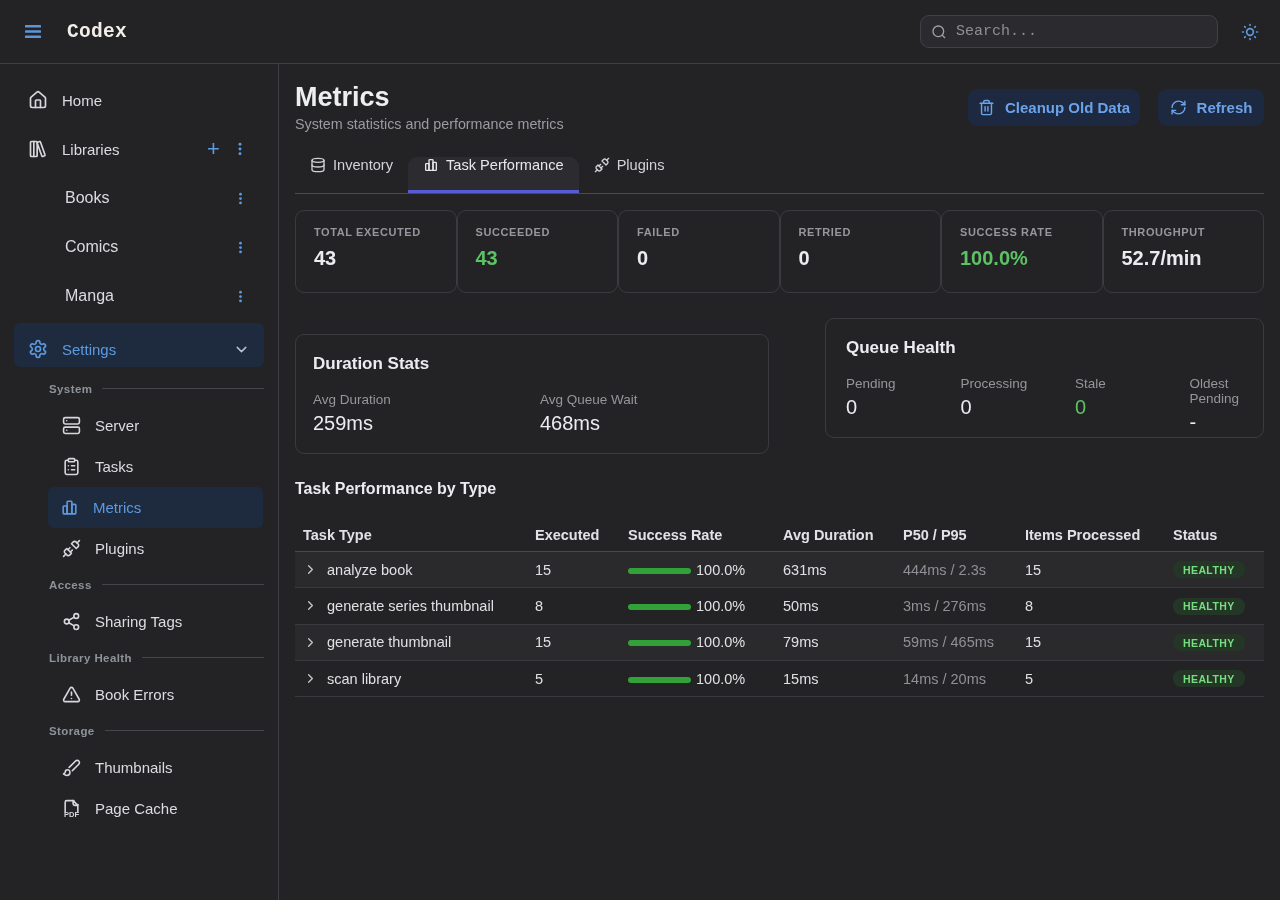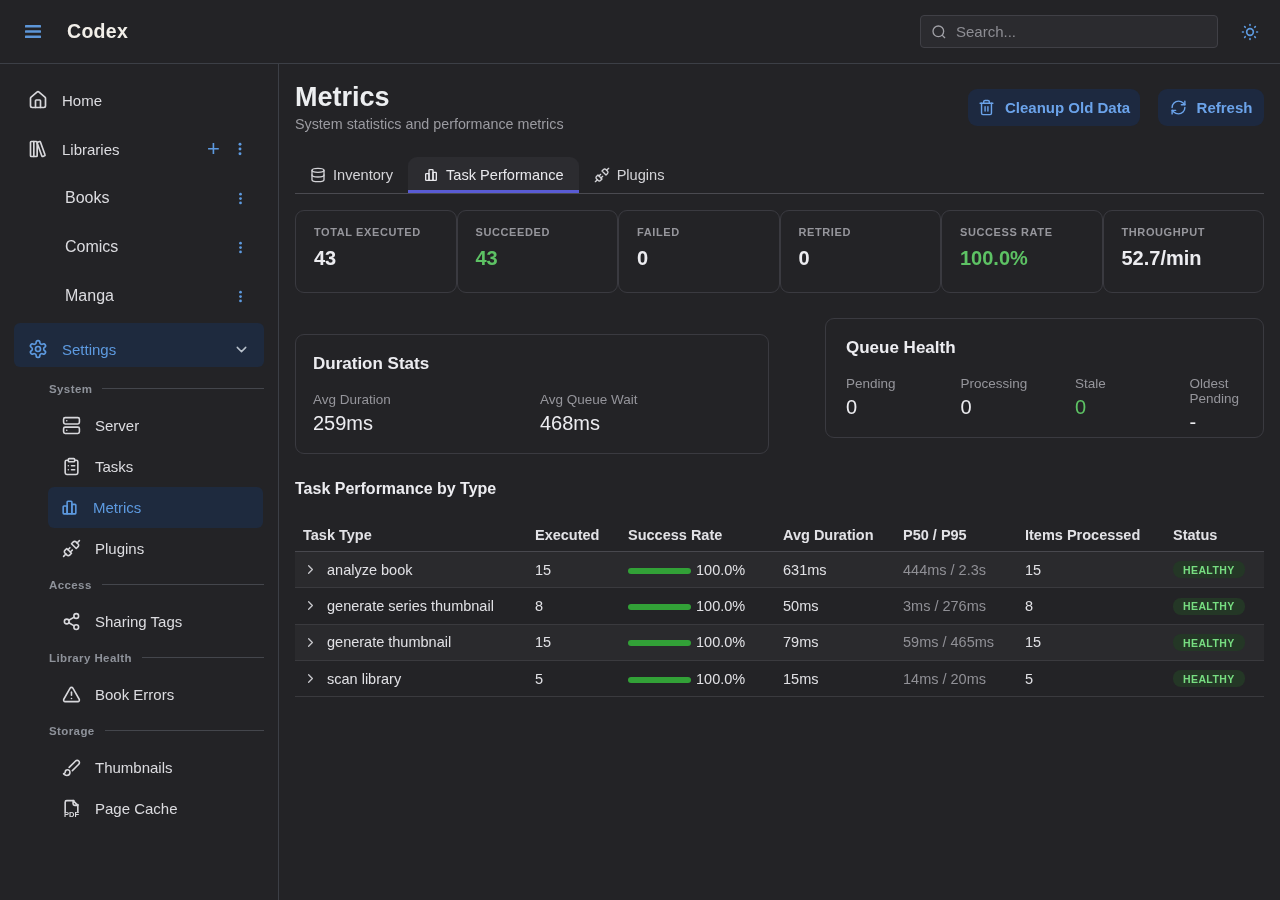--- a/index.html
+++ b/index.html
@@ -8,27 +8,28 @@
     font-family:"Liberation Sans", sans-serif;
     background:#232326;
     color:#e4e4e6;
   }
   .icon { display:inline-block; vertical-align:middle; flex:none; }
   
   header {
     height:64px; display:flex; align-items:center;
     border-bottom:1px solid #3c3f46;
     padding:0 10px 0 0;
+    font-family:Liberation Mono, monospace;
   }
   .menu-btn { width:48px; height:48px; margin-left:9px; display:flex; align-items:center; justify-content:center; color:#5d96d8; }
   .logo { font-size:19.5px; font-weight:bold; color:#f2efe9; letter-spacing:0.3px; margin-left:10px; }
   .hspacer { flex:1; }
   .search {
     width:298px; height:33px; background:#2b2b2f; border:1px solid #404046;
-    border-radius:4px; display:flex; align-items:center; padding:0 10px;
+    border-radius:9px; display:flex; align-items:center; padding:0 10px;
     color:#8d8d93; margin-right:12px;
   }
   .search svg { color:#a0a0a6; margin-right:9px; }
   .search span { font-size:15px; color:#8d8d93; }
   .theme-btn { width:40px; height:40px; display:flex; align-items:center; justify-content:center; color:#5d9ae0; }
 
   
   .layout { display:flex; height:836px; }
   aside { width:279px; border-right:1px solid #3c3f46; padding-top:14px; flex:none; }
   main { flex:1; padding:20px 16px 0 16px; min-width:0; overflow:hidden; }
@@ -67,21 +68,21 @@
   .btn {
     height:37px; border-radius:9px; background:#1d2940; color:#6ba3ea;
     font-size:15px; font-weight:bold; display:flex; align-items:center; justify-content:center;
   }
   .btn.b1 { width:172px; }
   .btn.b2 { width:106px; }
   .btn .icon { margin-right:10px; }
 
   
   .tabs { display:flex; margin-top:25px; border-bottom:1px solid #4a4a50; }
-  .tab { display:flex; align-items:center; height:36px; padding:0 15px; font-size:14.6px; color:#d3d3d7; }
+  .tab { display:flex; height:36px; padding:0 15px; font-size:14.6px; color:#d3d3d7; }
   .tab .icon { margin-right:7px; }
   .tab.active { background:#2c2c30; border-radius:9px 9px 0 0; box-shadow:inset 0 -3px 0 #595bd4; color:#e8e8ec; }
 
   
   .stat-row { display:flex; gap:0; margin-top:16px; }
   .stat-card { flex:1; height:83px; border:1px solid #3a3a40; border-radius:9px; padding:15px 18px; }
   .stat-card .lbl { font-size:11px; font-weight:bold; color:#96969c; letter-spacing:0.6px; }
   .stat-card .val { font-size:20px; font-weight:bold; color:#ececf0; margin-top:9px; }
   .val.green { color:#5dc264; }
 

